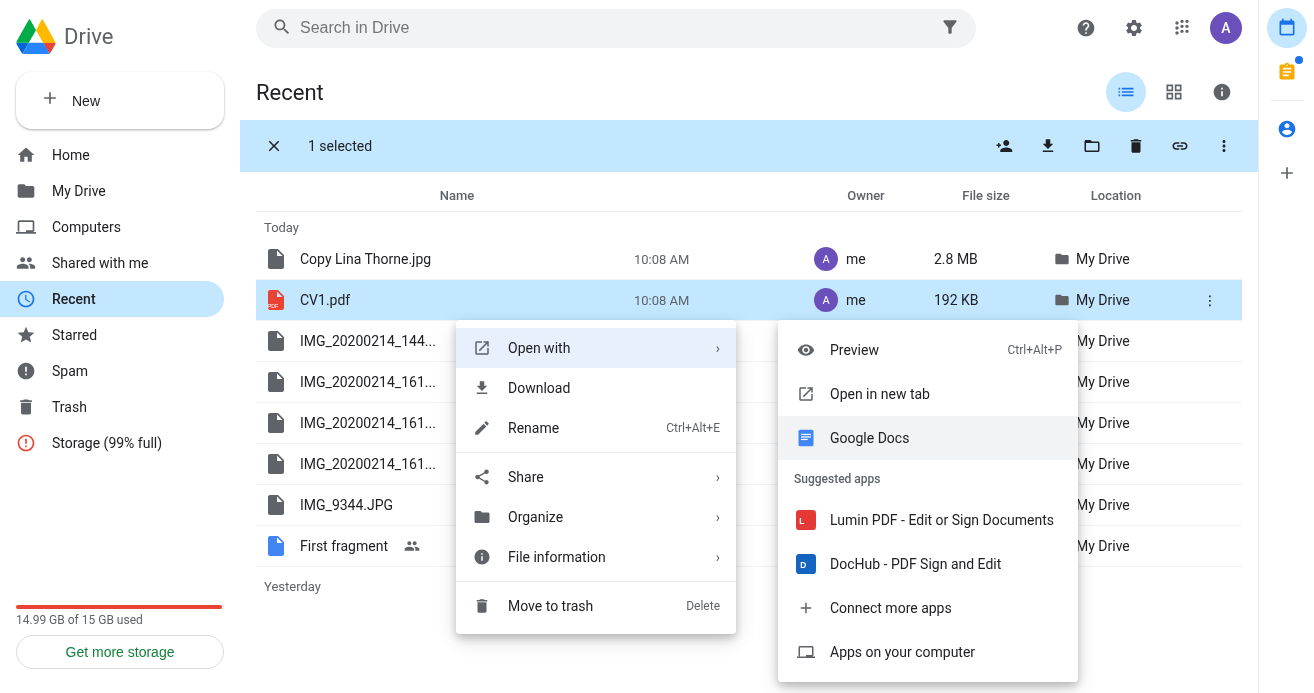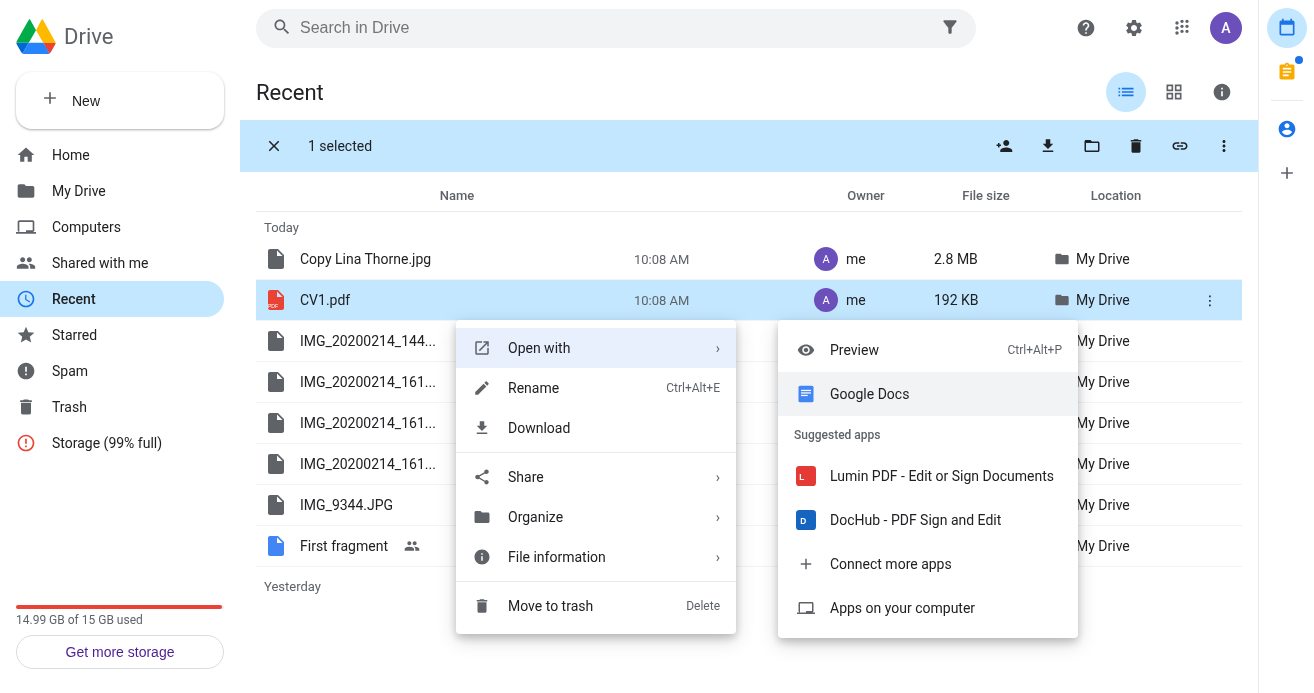--- a/index.html
+++ b/index.html
@@ -13,21 +13,21 @@
     .new-btn { margin: 0 16px 8px 16px; display: flex; align-items: center; gap: 12px; padding: 16px 24px; border-radius: 16px; border: none; background: white; cursor: pointer; font-size: 14px; font-weight: 500; color: #202124; box-shadow: 0 1px 3px rgba(0,0,0,0.2), 0 1px 2px rgba(0,0,0,0.14); width: calc(100% - 32px); }
     .plus-icon { font-size: 20px; color: #5f6368; }
     .sidebar-nav { flex: 1; }
     .nav-item { display: flex; align-items: center; gap: 16px; padding: 8px 16px; border-radius: 0 24px 24px 0; cursor: pointer; font-size: 14px; color: #202124; margin-right: 16px; }
     .nav-item.active { background: #c2e7ff; font-weight: 500; }
     .nav-icon { width: 20px; height: 20px; display: flex; align-items: center; justify-content: center; flex-shrink: 0; }
     .storage-section { padding: 8px 16px 16px 16px; }
     .storage-bar-bg { height: 4px; background: #e8eaed; border-radius: 2px; margin: 8px 0 4px 0; }
     .storage-bar-fill { height: 4px; background: #ea4335; border-radius: 2px; width: 99%; }
     .storage-text { font-size: 12px; color: #5f6368; margin-bottom: 8px; }
-    .get-storage-btn { border: 1px solid #dadce0; border-radius: 24px; padding: 8px 16px; font-size: 14px; cursor: pointer; background: white; color: #4c1d95; width: 100%; }
+    .get-storage-btn { border: 1px solid #dadce0; border-radius: 24px; padding: 8px 16px; font-size: 14px; cursor: pointer; background: white; color: #15803d; width: 100%; }
 
     
     .main { flex: 1; display: flex; flex-direction: column; overflow: hidden; }
 
     
     .topbar { display: flex; align-items: center; padding: 8px 16px; gap: 8px; }
     .search-box { flex: 1; max-width: 720px; display: flex; align-items: center; background: #f1f3f4; border-radius: 24px; padding: 8px 16px; gap: 8px; }
     .search-input { border: none; background: transparent; font-size: 16px; flex: 1; outline: none; color: #202124; }
     .topbar-icons { margin-left: auto; display: flex; align-items: center; gap: 8px; }
     .topbar-icon-btn { width: 40px; height: 40px; border-radius: 50%; display: flex; align-items: center; justify-content: center; cursor: pointer; border: none; background: transparent; }
@@ -602,33 +602,33 @@
       <svg width="18" height="18" viewBox="0 0 24 24">
           <path d="M19 19H5V5h7V3H5c-1.11 0-2 .9-2 2v14c0 1.1.89 2 2 2h14c1.1 0 2-.9 2-2v-7h-2v7zM14 3v2h3.59l-9.83 9.83 1.41 1.41L19 6.41V10h2V3h-7z" fill="#5f6368"></path>
         </svg>
     </span>
     <span>Open with</span>
     <span class="menu-arrow">›</span>
   </div>
   <div class="menu-item">
     <span class="menu-icon">
       <svg width="18" height="18" viewBox="0 0 24 24">
+          <path d="M19 9h-4V3H9v6H5l7 7 7-7zM5 18v2h14v-2H5z" fill="#5f6368"></path>
+        </svg>
+    </span>
+    <span>Download</span>
+  </div>
+  <div class="menu-item">
+    <span class="menu-icon">
+      <svg width="18" height="18" viewBox="0 0 24 24">
           <path d="M3 17.25V21h3.75L17.81 9.94l-3.75-3.75L3 17.25zM20.71 7.04c.39-.39.39-1.02 0-1.41l-2.34-2.34c-.39-.39-1.02-.39-1.41 0l-1.83 1.83 3.75 3.75 1.83-1.83z" fill="#5f6368"></path>
         </svg>
     </span>
     <span>Rename</span>
     <span class="menu-shortcut">Ctrl+Alt+E</span>
-  </div>
-  <div class="menu-item">
-    <span class="menu-icon">
-      <svg width="18" height="18" viewBox="0 0 24 24">
-          <path d="M19 9h-4V3H9v6H5l7 7 7-7zM5 18v2h14v-2H5z" fill="#5f6368"></path>
-        </svg>
-    </span>
-    <span>Download</span>
   </div>
   <div class="menu-divider"></div>
   <div class="menu-item">
     <span class="menu-icon">
       <svg width="18" height="18" viewBox="0 0 24 24">
           <path d="M18 16.08c-.76 0-1.44.3-1.96.77L8.91 12.7c.05-.23.09-.46.09-.7s-.04-.47-.09-.7l7.05-4.11c.54.5 1.25.81 2.04.81 1.66 0 3-1.34 3-3s-1.34-3-3-3-3 1.34-3 3c0 .24.04.47.09.7L8.04 9.81C7.5 9.31 6.79 9 6 9c-1.66 0-3 1.34-3 3s1.34 3 3 3c.79 0 1.5-.31 2.04-.81l7.12 4.16c-.05.21-.08.43-.08.65 0 1.61 1.31 2.92 2.92 2.92 1.61 0 2.92-1.31 2.92-2.92s-1.31-2.92-2.92-2.92z" fill="#5f6368"></path>
         </svg>
     </span>
     <span>Share</span>
     <span class="menu-arrow">›</span>
@@ -665,20 +665,28 @@
 
 <div class="submenu">
   <div class="submenu-item">
     <span class="submenu-icon">
       <svg width="18" height="18" viewBox="0 0 24 24">
           <path d="M12 4.5C7 4.5 2.73 7.61 1 12c1.73 4.39 6 7.5 11 7.5s9.27-3.11 11-7.5c-1.73-4.39-6-7.5-11-7.5zM12 17c-2.76 0-5-2.24-5-5s2.24-5 5-5 5 2.24 5 5-2.24 5-5 5zm0-8c-1.66 0-3 1.34-3 3s1.34 3 3 3 3-1.34 3-3-1.34-3-3-3z" fill="#5f6368"></path>
         </svg>
     </span>
     <span>Preview</span>
     <span style="margin-left:auto;font-size:12px;color:#5f6368">Ctrl+Alt+P</span>
+  </div>
+  <div class="submenu-item">
+    <span class="submenu-icon">
+      <svg width="18" height="18" viewBox="0 0 24 24">
+          <path d="M19 19H5V5h7V3H5c-1.11 0-2 .9-2 2v14c0 1.1.89 2 2 2h14c1.1 0 2-.9 2-2v-7h-2v7zM14 3v2h3.59l-9.83 9.83 1.41 1.41L19 6.41V10h2V3h-7z" fill="#5f6368"></path>
+        </svg>
+    </span>
+    <span>Open in new tab</span>
   </div>
   <div class="submenu-item highlighted">
     <span class="submenu-icon">
       <svg width="20" height="20" viewBox="0 0 24 24">
           <rect x="3" y="2" width="18" height="20" rx="2" fill="#4285F4"></rect>
           <rect x="6" y="7" width="12" height="1.5" fill="white"></rect>
           <rect x="6" y="10" width="12" height="1.5" fill="white"></rect>
           <rect x="6" y="13" width="8" height="1.5" fill="white"></rect>
         </svg>
     </span>

